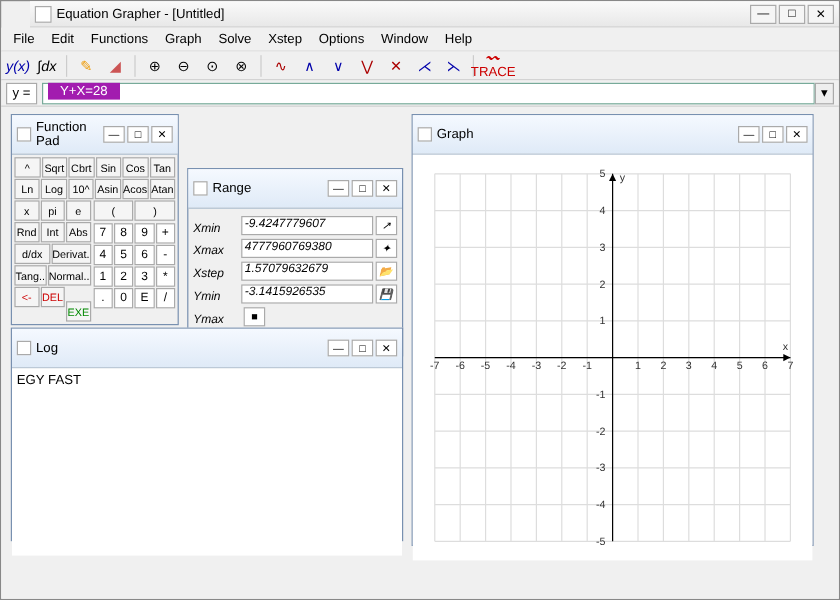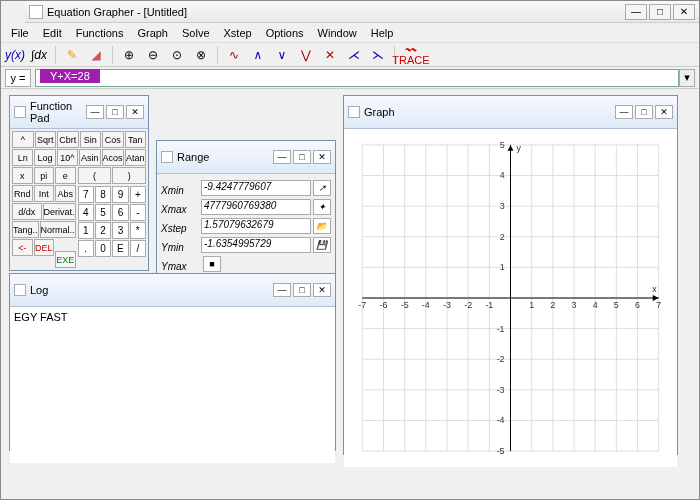--- a/index.html
+++ b/index.html
@@ -215,21 +215,21 @@
             <div class="range-inp">4777960769380</div>
             <div class="range-icon">✦</div>
           </div>
         <div class="range-row">
             <div class="range-lbl">Xstep</div>
             <div class="range-inp">1.57079632679</div>
             <div class="range-icon">📂</div>
           </div>
         <div class="range-row">
             <div class="range-lbl">Ymin</div>
-            <div class="range-inp">-1.6354995729</div>
+            <div class="range-inp">-3.1415926535</div>
             <div class="range-icon">💾</div>
           </div>
         <div class="range-row">
             <div class="range-lbl">Ymax</div>
             <div class="range-icon">■</div>
           </div>
         <div class="range-row">
             <div class="range-lbl">Ystep</div>
             <div class="range-inp">1</div>
             <div class="range-icon">Re.</div>

